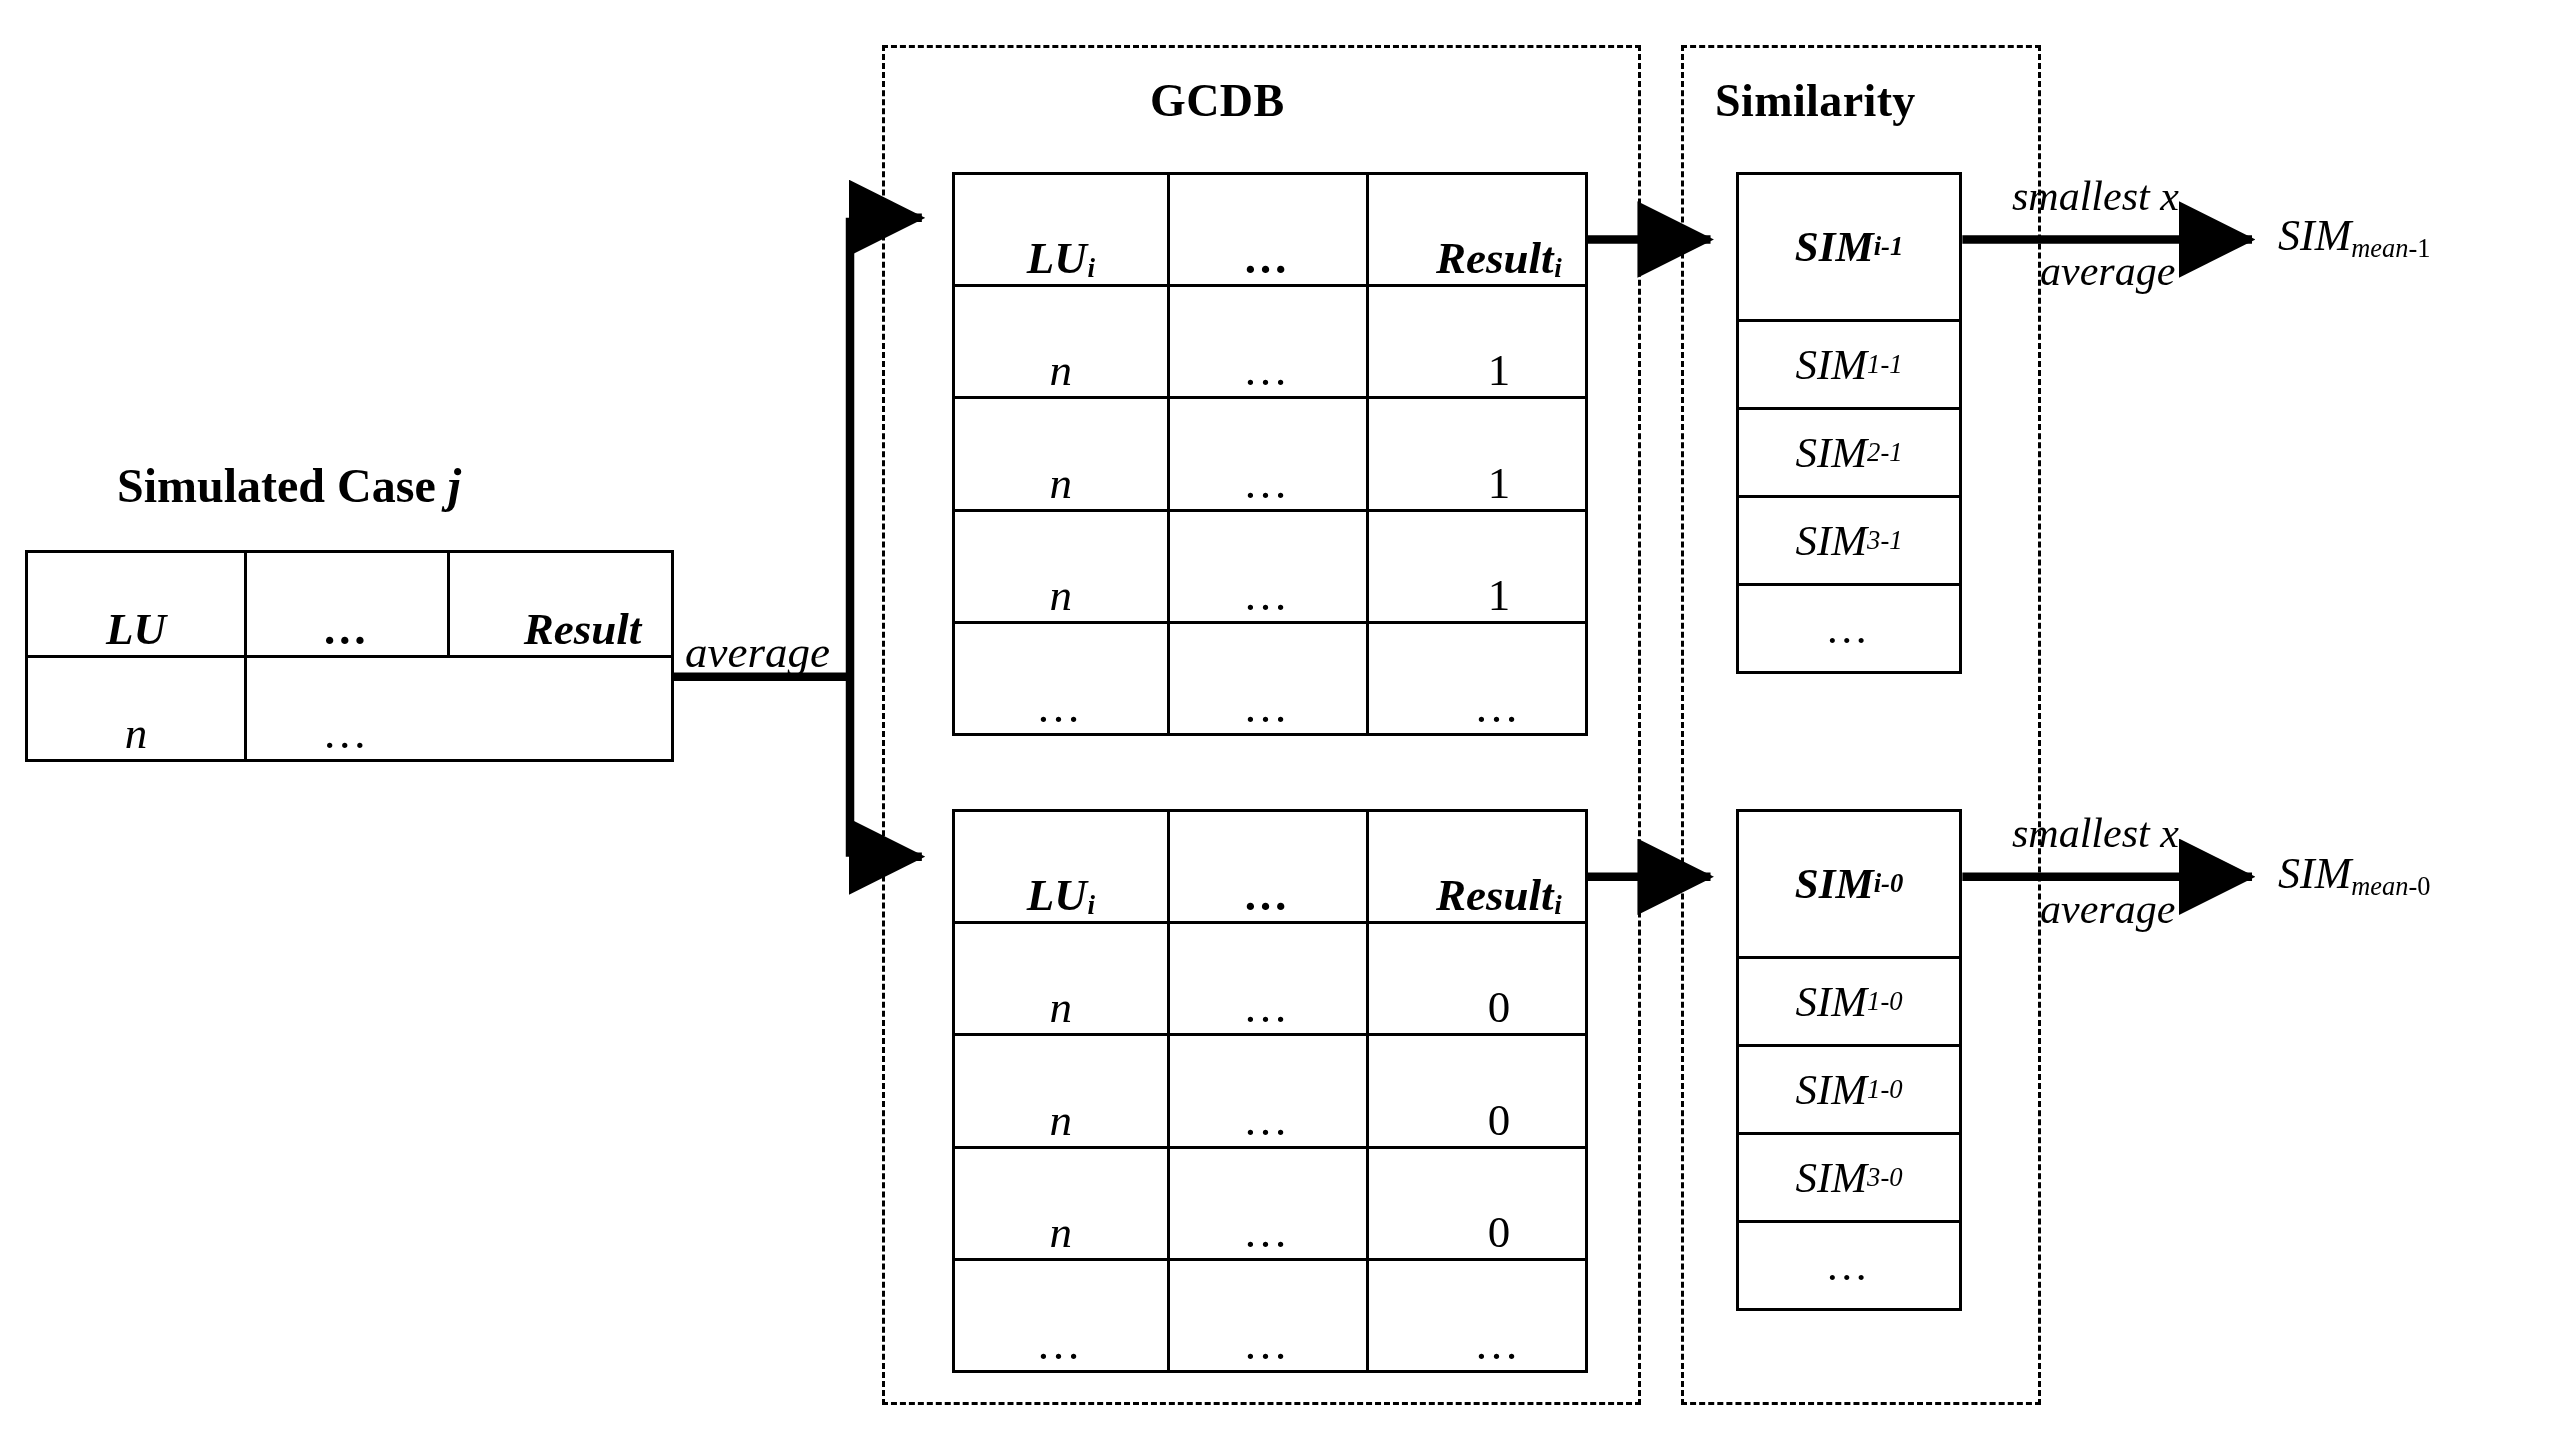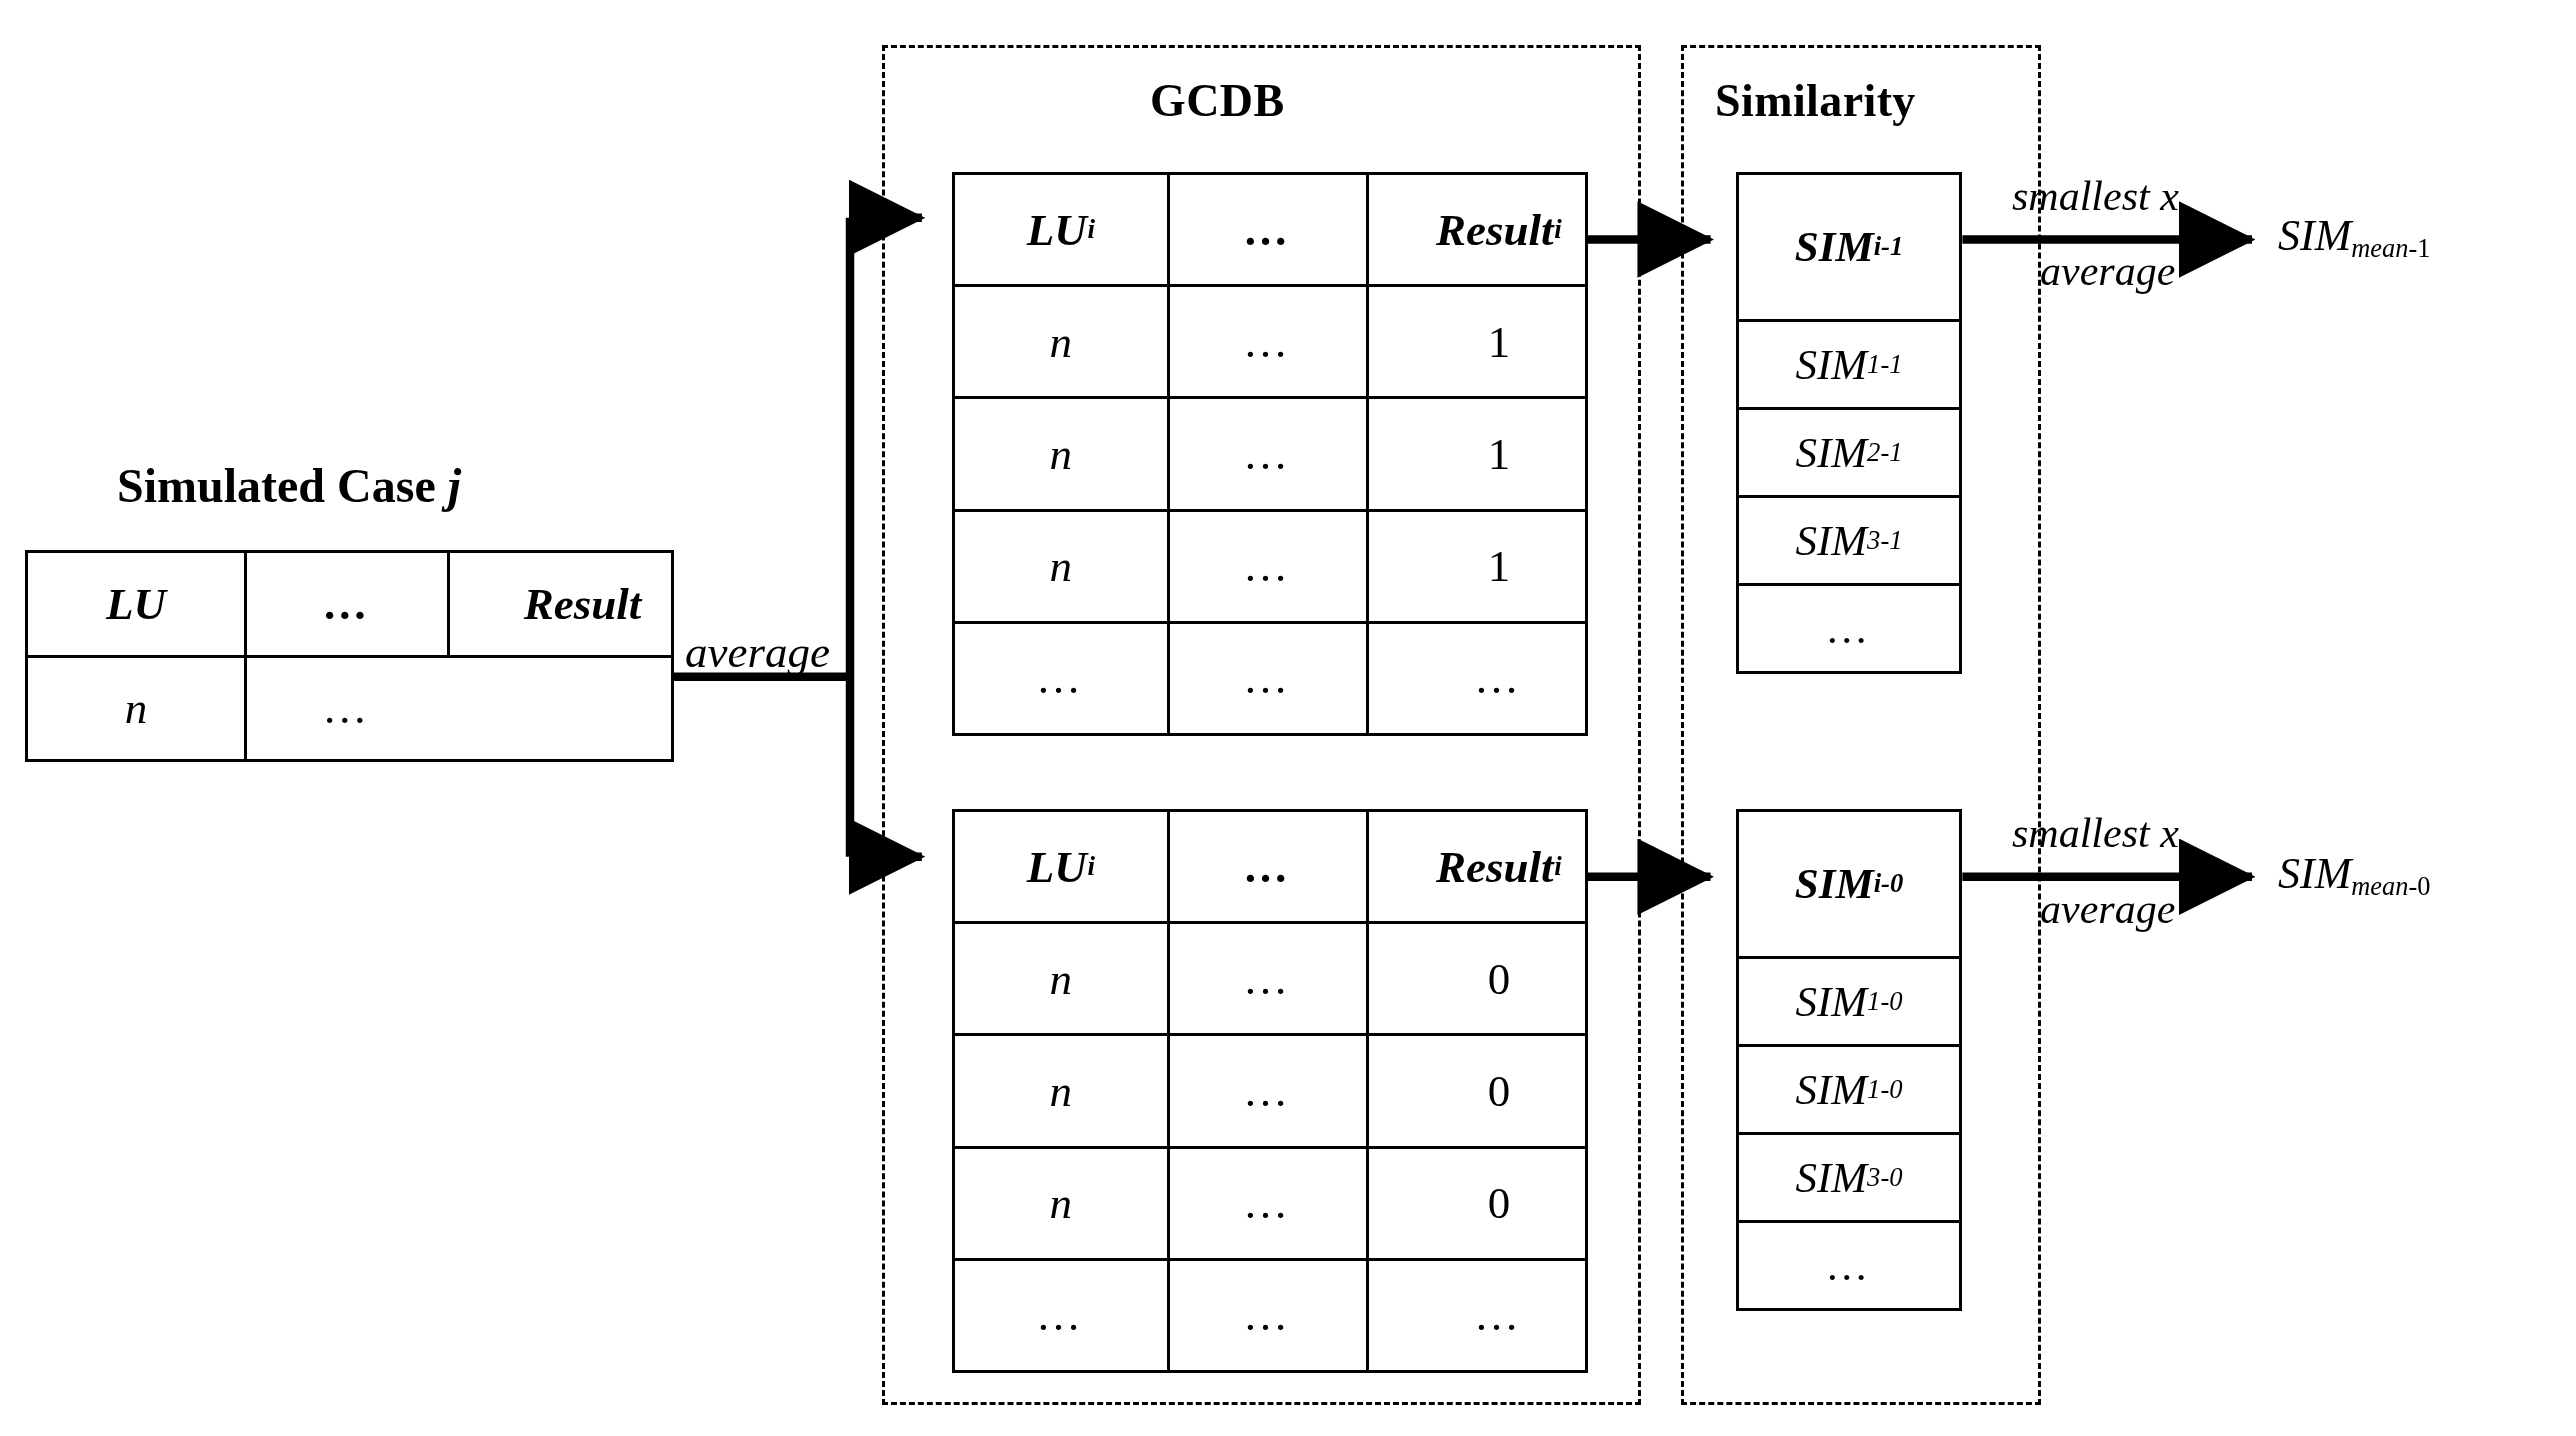--- a/index.html
+++ b/index.html
@@ -18,21 +18,21 @@
   .group-title{
     position:absolute;font-weight:bold;font-style:normal;
     font-size:46px;letter-spacing:0.4px;white-space:nowrap;
   }
 
   
   .tbl{position:absolute;border:3.9px solid #000;background:#fff;
        display:flex;flex-direction:column;box-sizing:border-box;}
   .tbl .row{display:flex;flex:1 1 auto;}
   .tbl .row + .row{border-top:3.9px solid #000;}
-  .tbl .cell{display:flex;align-items:center;justify-content:center;
+  .tbl .cell{display:flex;align-items:flex-end;justify-content:center;
              box-sizing:border-box;font-size:45px;font-style:italic;}
   .tbl .cell + .cell{border-left:3.9px solid #000;}
   .tbl .hdr .cell{font-weight:bold;}
   .c1{flex:0 0 33.6%;}
   .c2{flex:0 0 31.6%;}
   .c3{flex:1 1 auto;padding-left:44px;}
 
   .cell .sub{font-size:0.60em;vertical-align:-0.28em;font-style:italic;
              display:inline-block;margin-left:0.8px;}
   .cell.plain{font-style:normal;}

